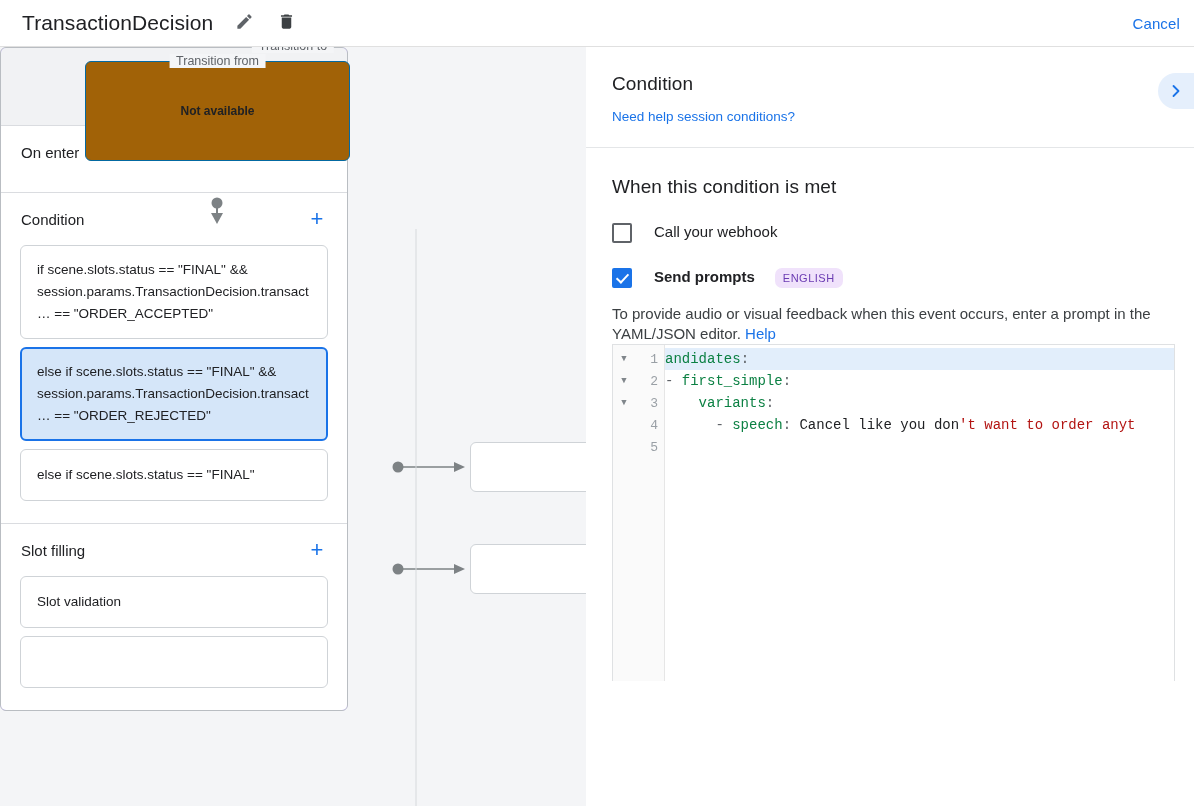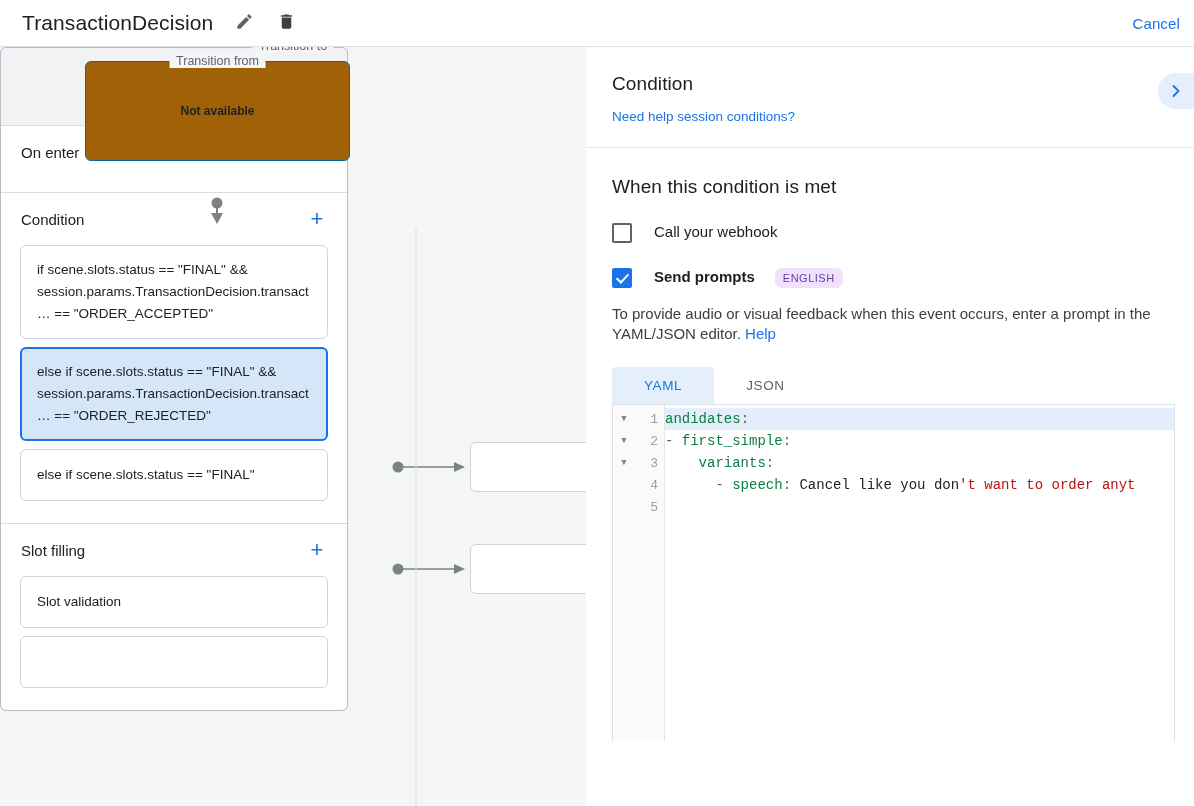--- a/index.html
+++ b/index.html
@@ -484,24 +484,20 @@
     </div>
 
     <div class="check-row">
       <div class="cbox checked"></div>
       <div class="check-label bold">Send prompts</div>
       <div class="lang-badge">ENGLISH</div>
     </div>
 
     <div class="rp-desc"><span>To provide audio or visual feedback when this event occurs, enter a prompt in the YAML/JSON editor. </span><a>Help</a></div>
 
-    <div class="tabs">
-      <div class="tab active">YAML</div>
-      <div class="tab">JSON</div>
-    </div>
 
     <div class="editor">
       <div class="gutter" id="gutter">
           <div class="gline">
             <div class="fold">▼</div>
             <div class="glnum">1</div>
           </div>
           <div class="gline">
             <div class="fold">▼</div>
             <div class="glnum">2</div>

